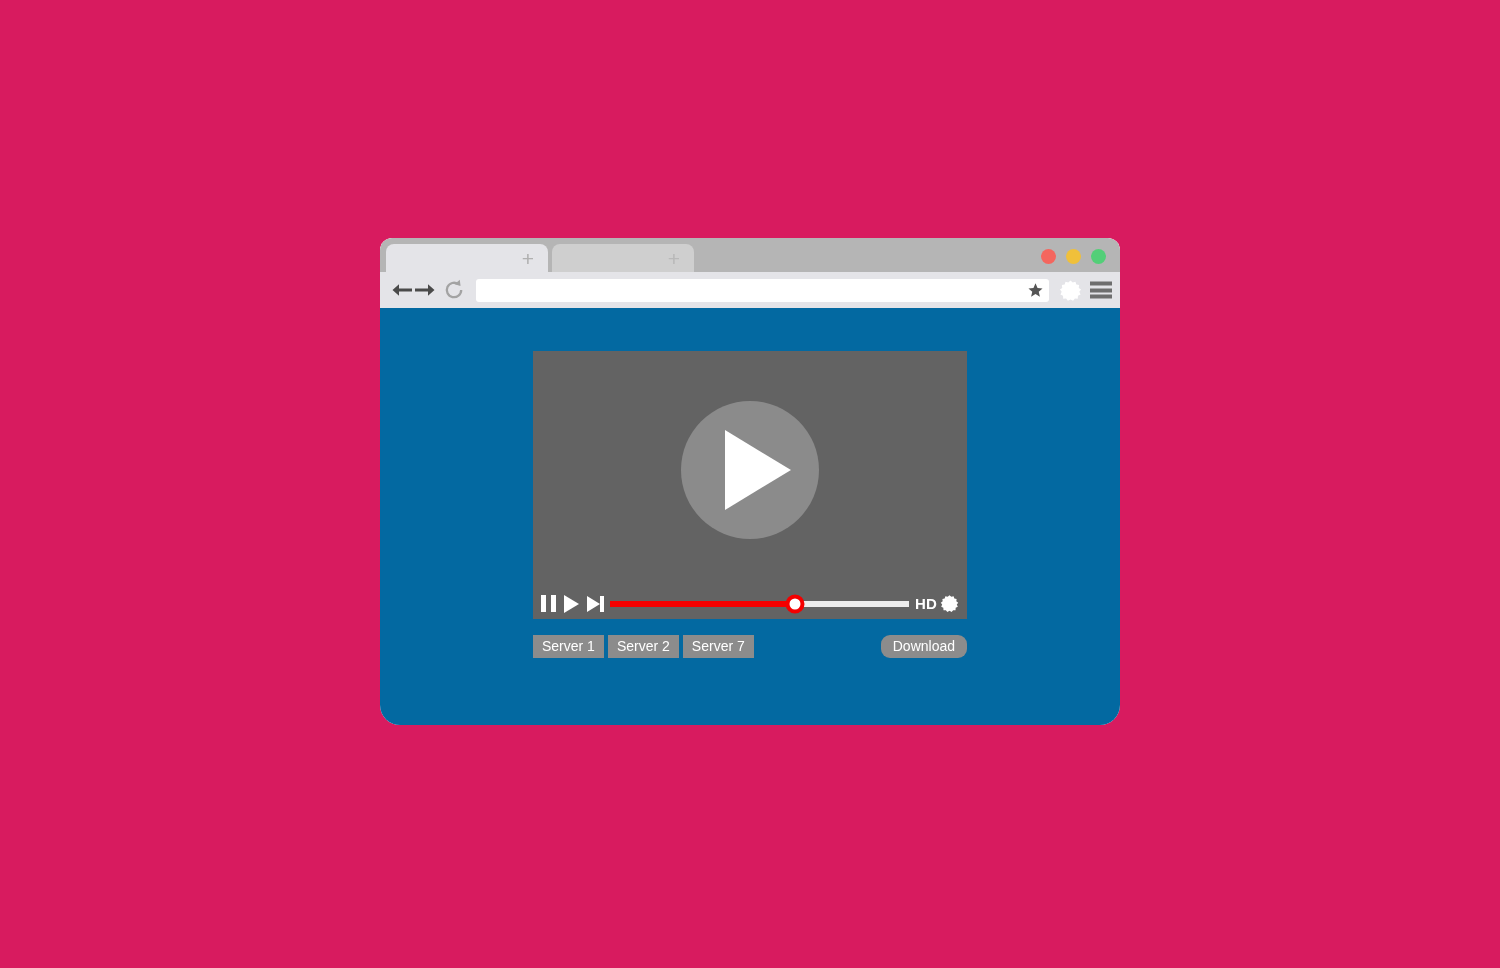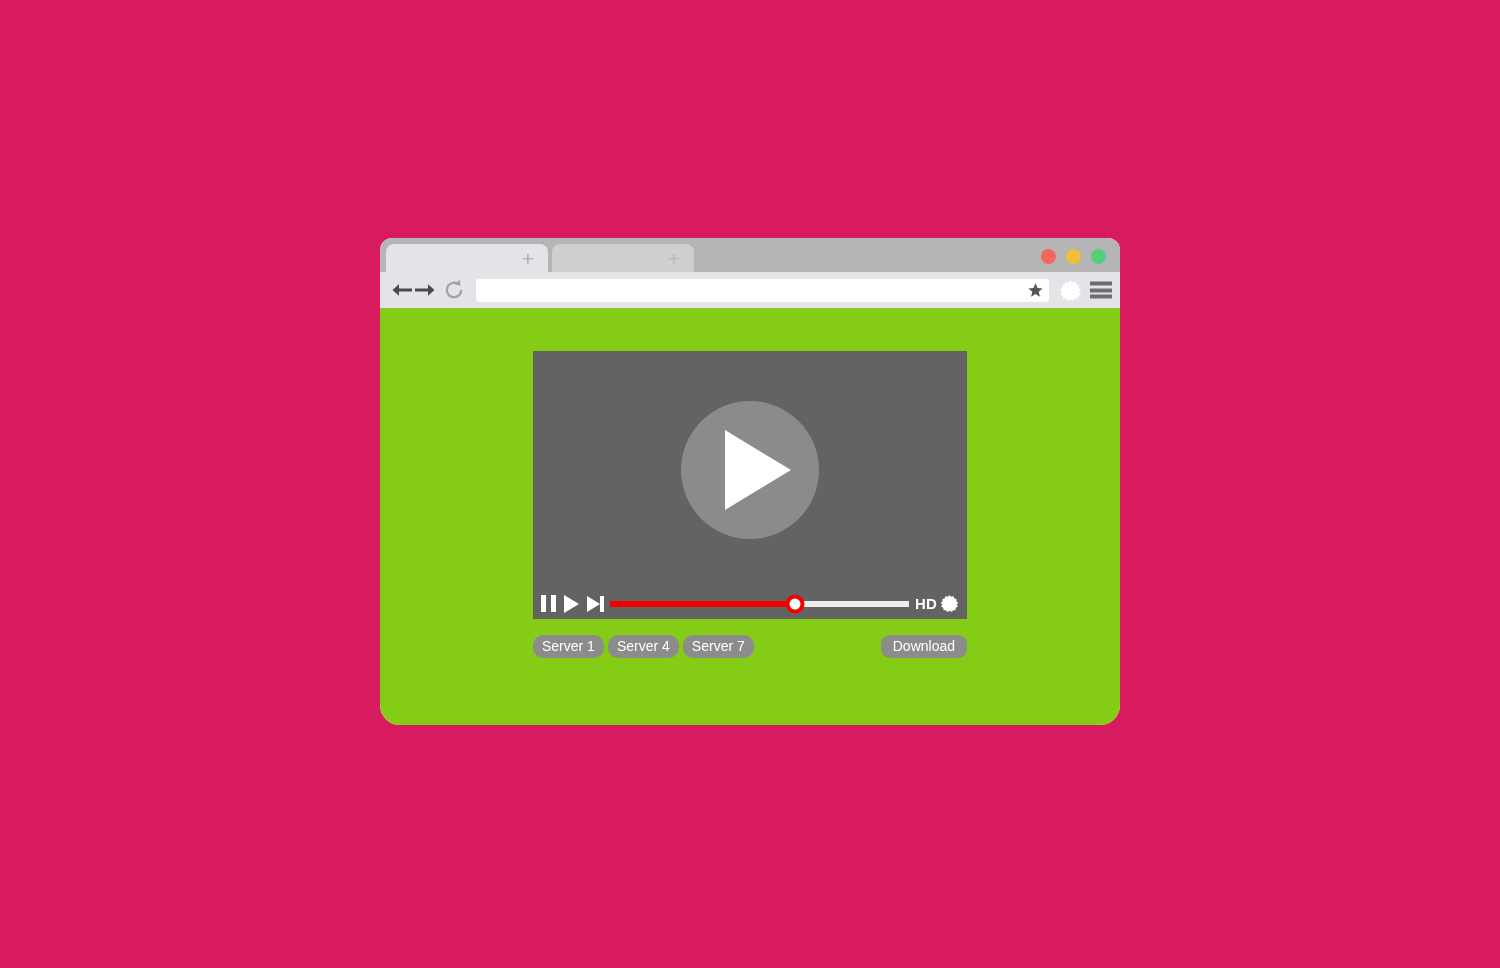--- a/index.html
+++ b/index.html
@@ -164,21 +164,21 @@
     background: #6e6e6e;
   }
 
   
   #page-content {
     position: absolute;
     left: 0;
     top: 70px;
     width: 100%;
     height: 497px;
-    background: #84cc16;
+    background: #0369a1;
   }
 
   
   #video-player {
     position: absolute;
     left: 153px;
     top: 43px;
     width: 434px;
     height: 268px;
     background: #636363;
@@ -336,21 +336,21 @@
     position: absolute;
     left: 0;
     top: 0;
     display: flex;
     gap: 4px;
   }
   .pill-button {
     background: #8c8c8c;
     color: #ffffff;
     border: none;
-    border-radius: 10px;
+    border-radius: 0;
     padding: 3px 9px;
     font-family: "Liberation Sans", sans-serif;
     font-size: 14px;
     line-height: 17px;
     cursor: pointer;
     white-space: nowrap;
   }
   #download-button {
     position: absolute;
     right: 0;
@@ -458,20 +458,20 @@
           <svg width="19" height="19" viewBox="0 0 24 24">
             <path d="M12 1.6 L14.3 3.6 L17.2 2.8 L18.1 5.7 L21 6.3 L20.6 9.3 L23 11 L21.2 13.4 L22.5 16.1 L19.8 17.5 L19.6 20.5 L16.6 20.4 L14.7 22.7 L12 21.3 L9.3 22.7 L7.4 20.4 L4.4 20.5 L4.2 17.5 L1.5 16.1 L2.8 13.4 L1 11 L3.4 9.3 L3 6.3 L5.9 5.7 L6.8 2.8 L9.7 3.6 Z" fill="#ffffff"></path>
           </svg>
         </div>
       </div>
     </div>
 
     <div id="action-row">
       <div id="server-buttons">
         <button class="pill-button">Server 1</button>
-        <button class="pill-button">Server 4</button>
+        <button class="pill-button">Server 2</button>
         <button class="pill-button">Server 7</button>
       </div>
       <button class="pill-button" id="download-button">Download</button>
     </div>
 
   </div>
 </div>
 
 </body></html>

